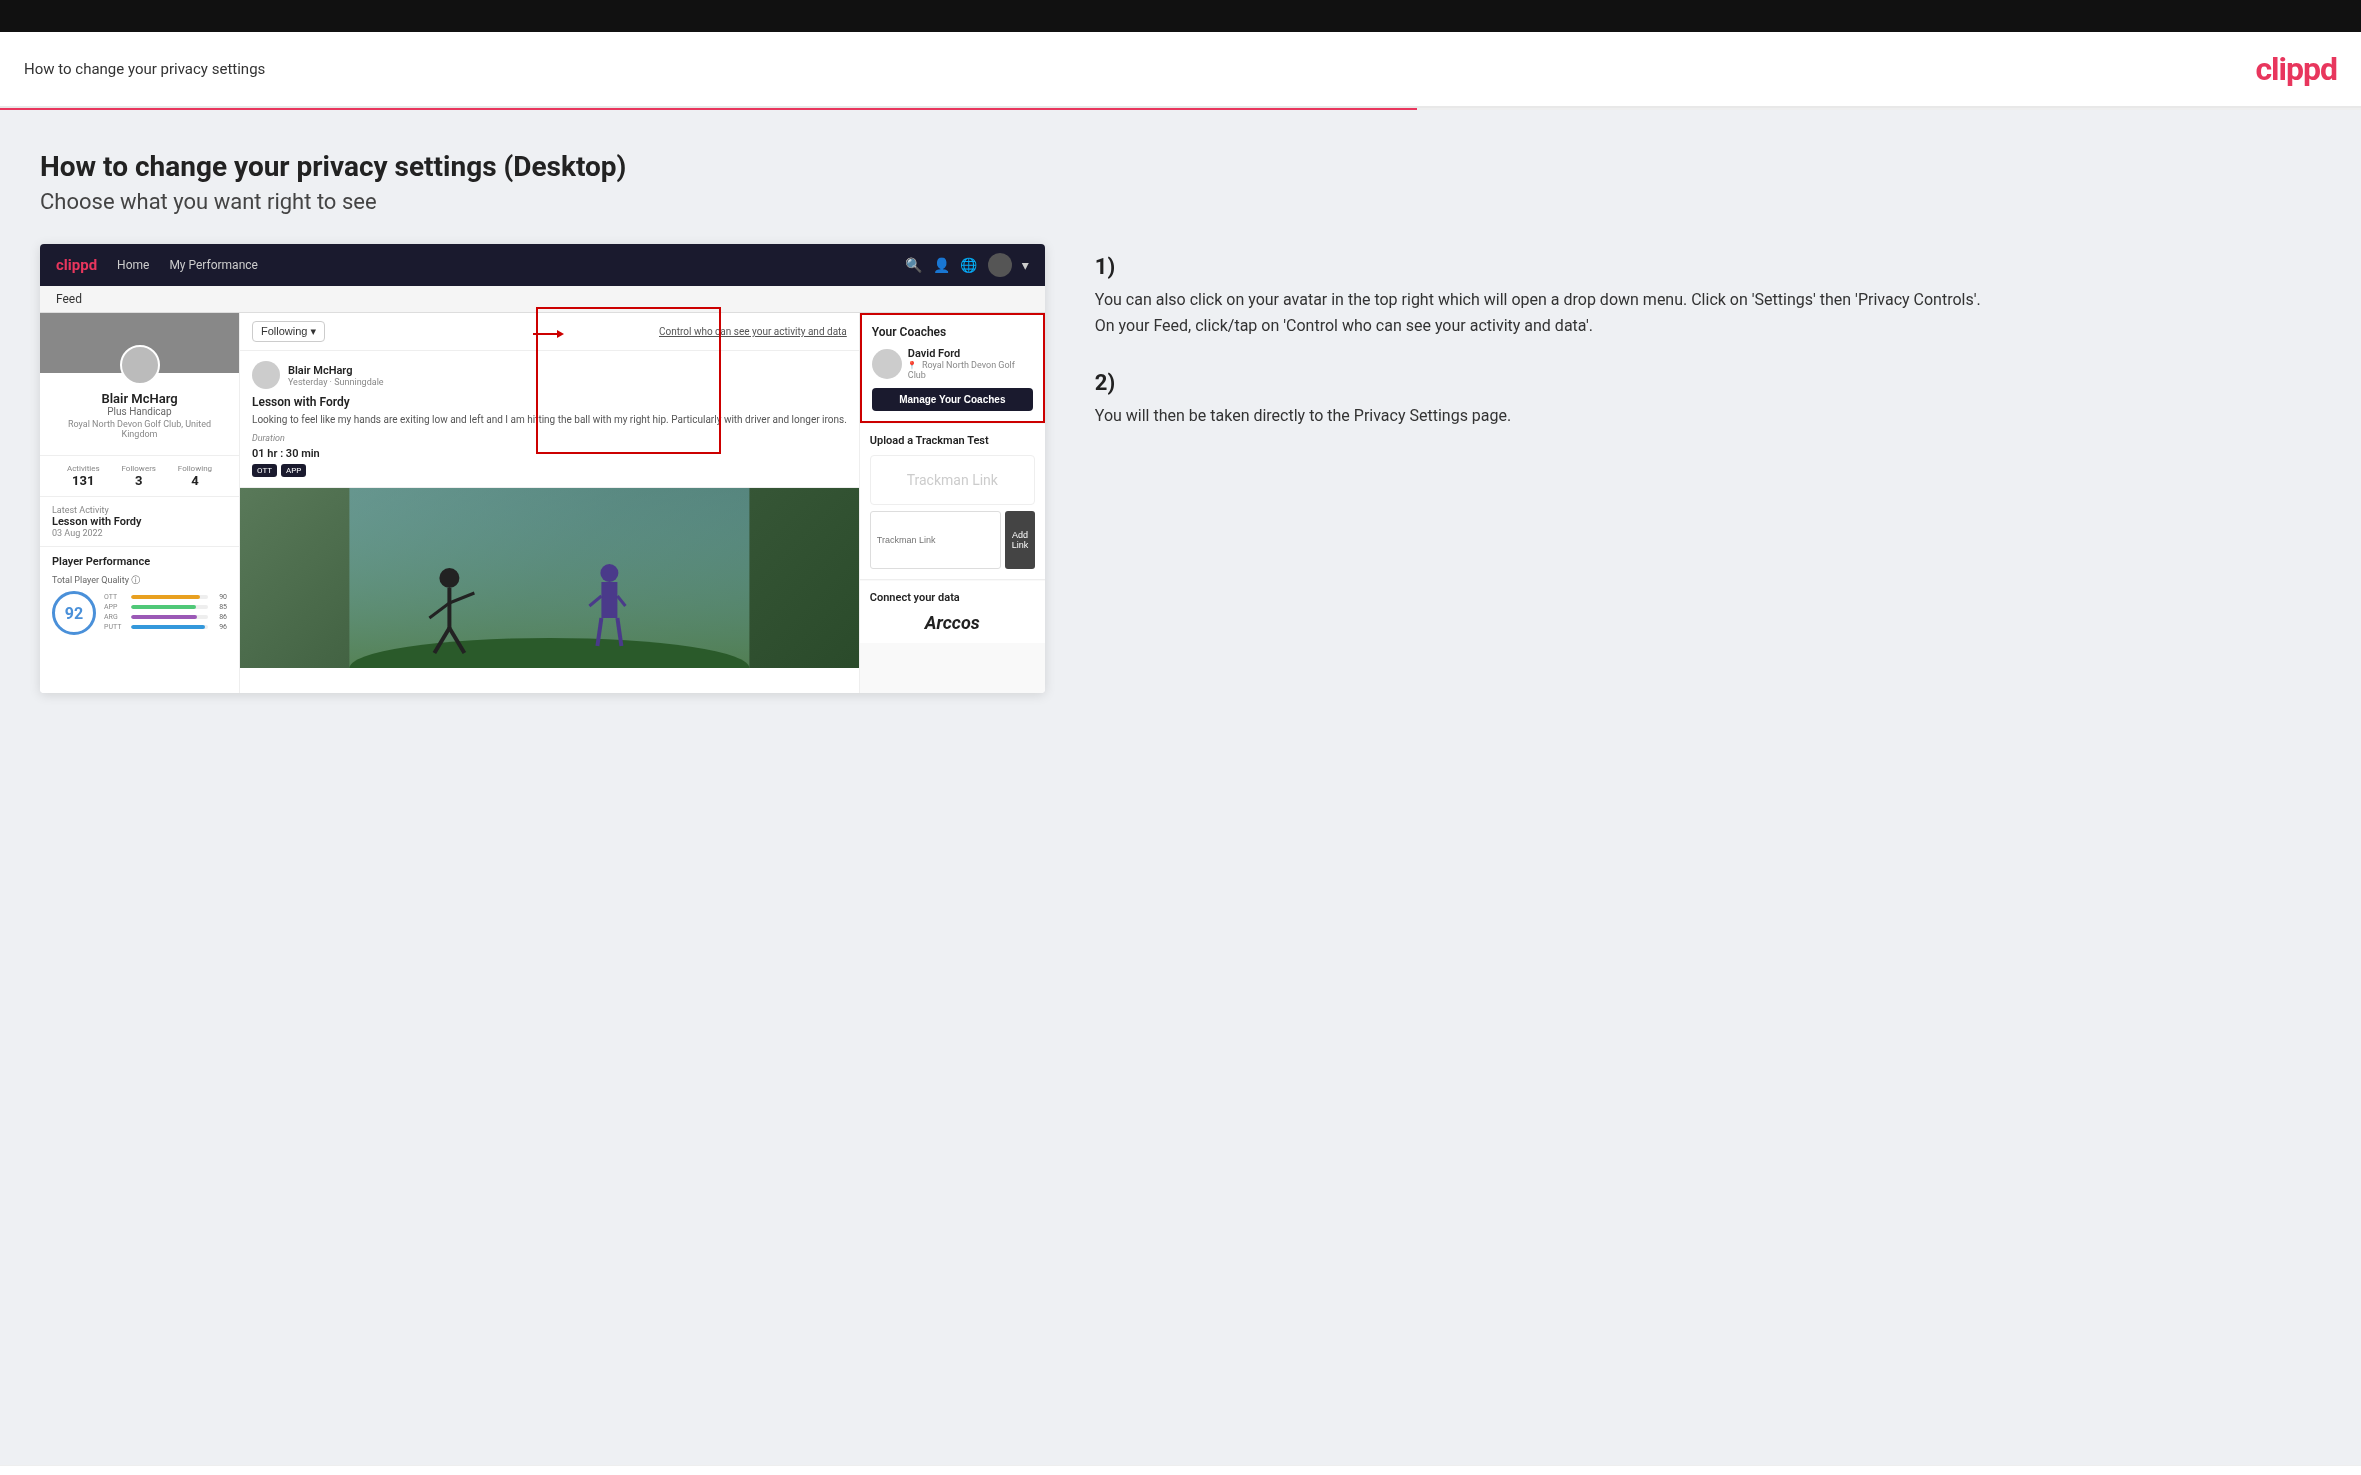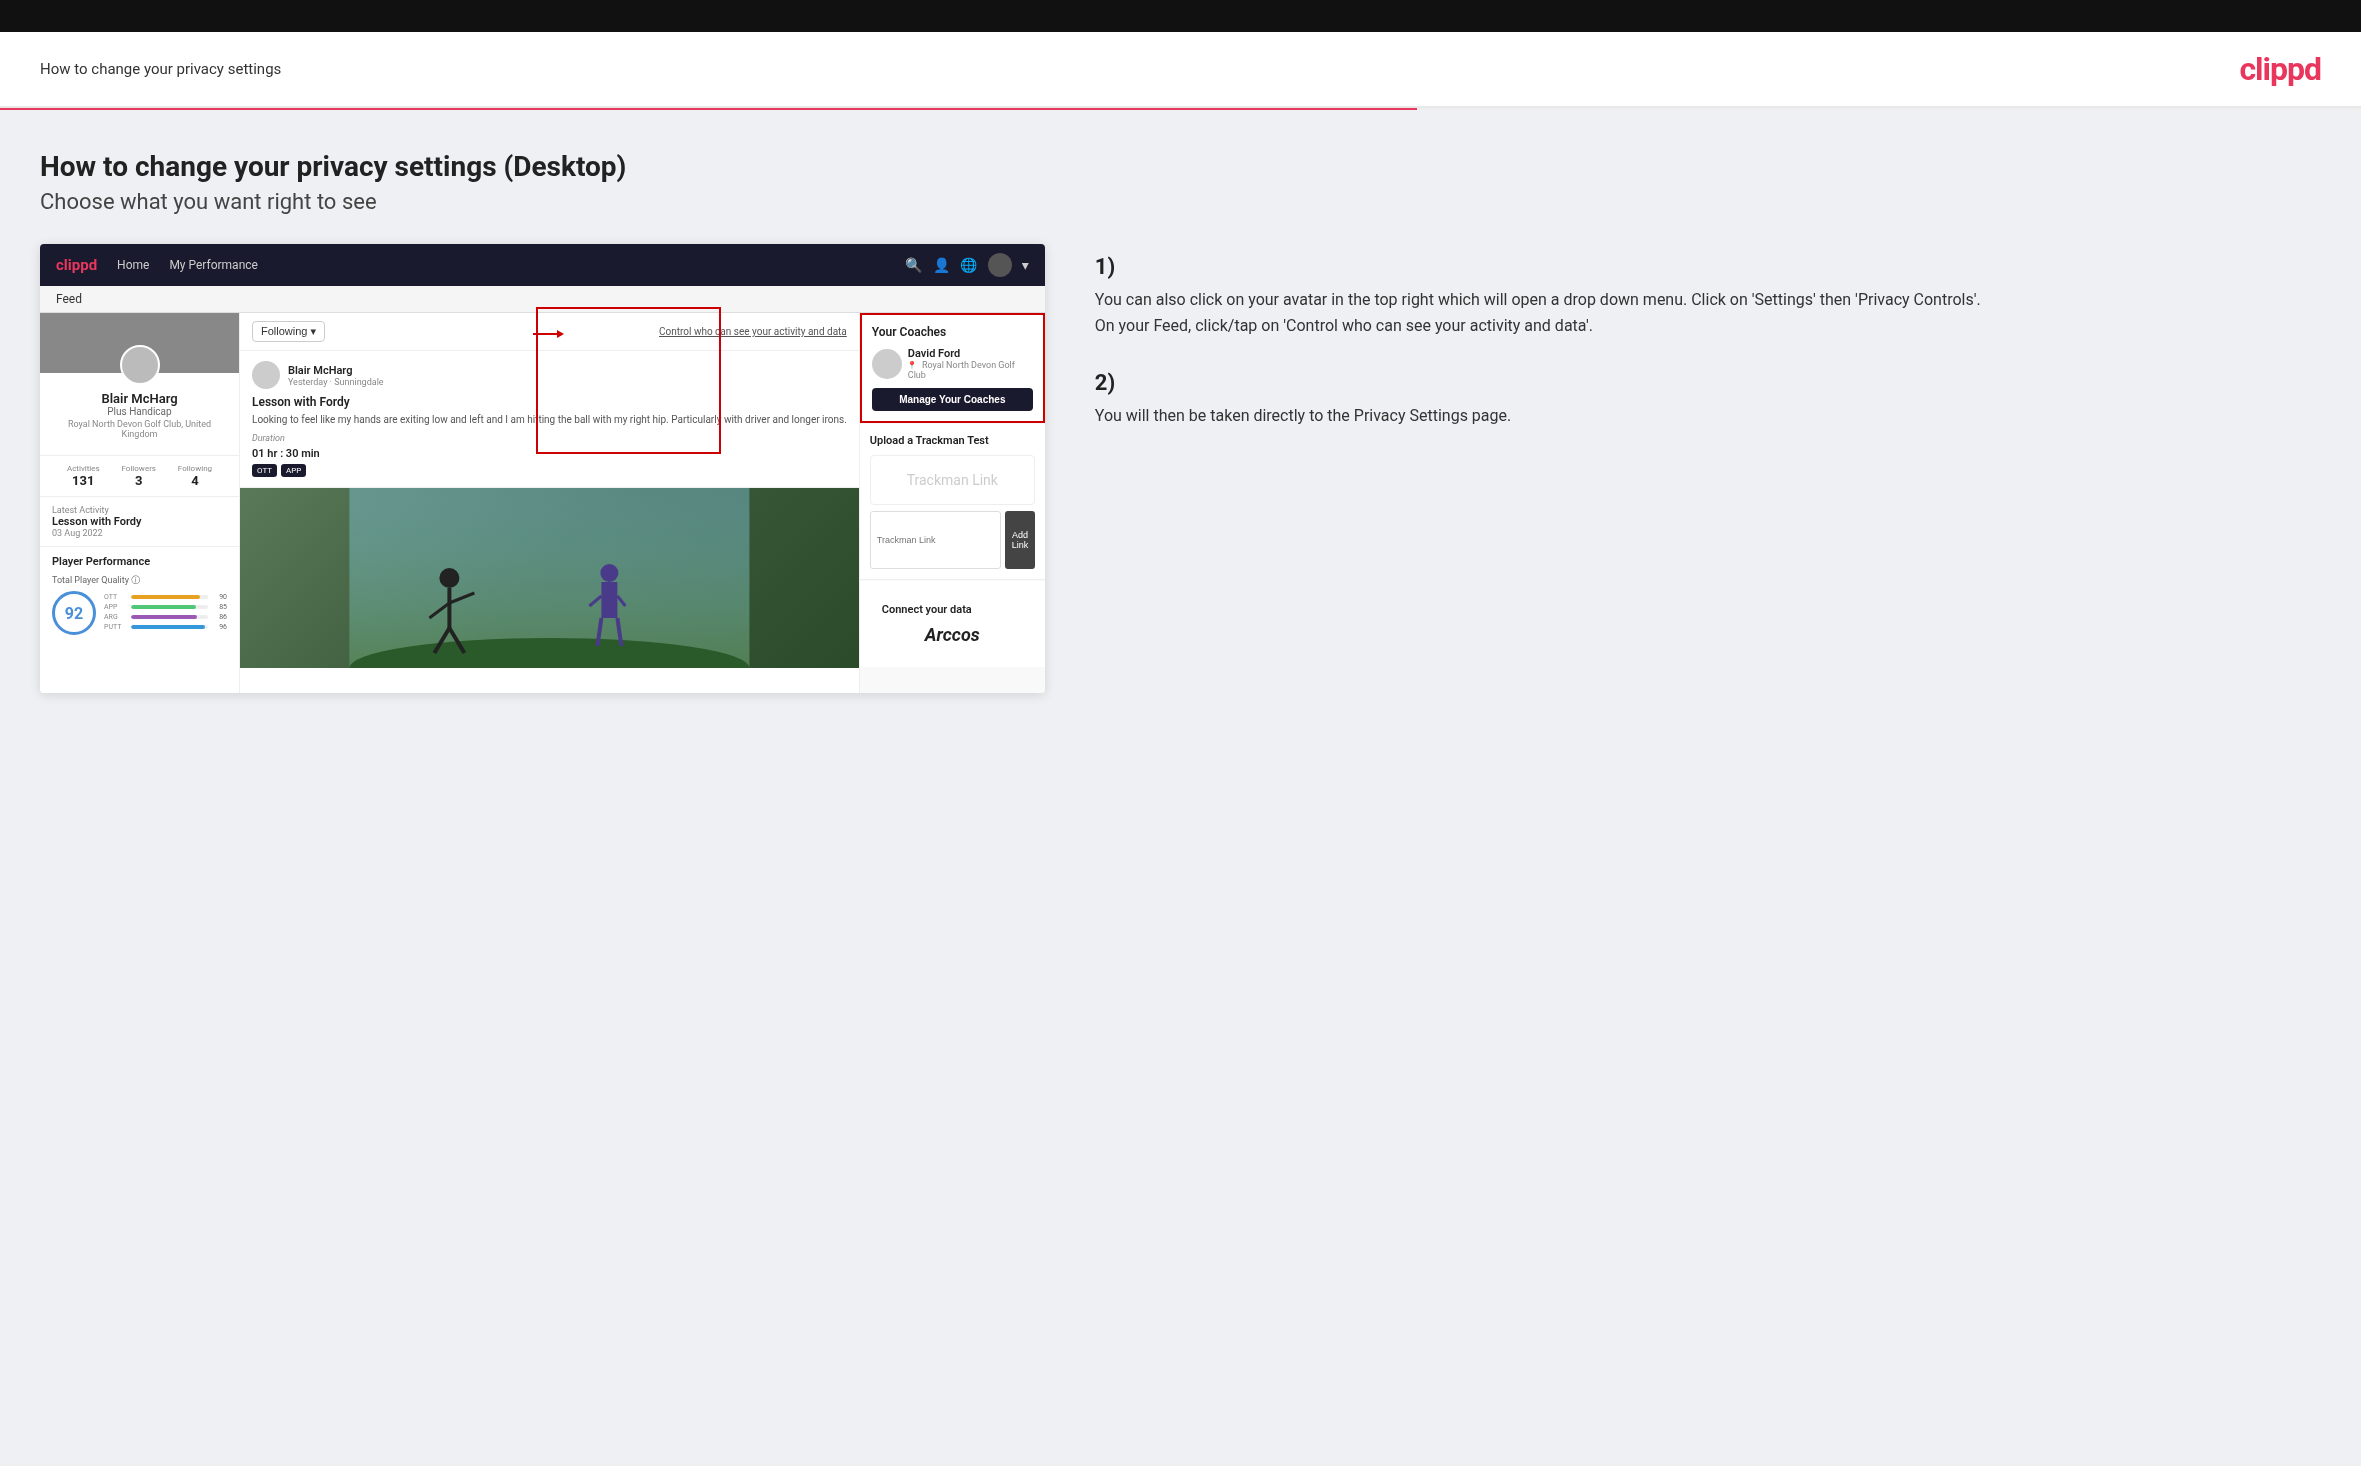--- a/index.html
+++ b/index.html
@@ -11,21 +11,21 @@
     
     .top-bar {
       background: #111;
       height: 32px;
     }
     
     .header {
       display: flex;
       align-items: center;
       justify-content: space-between;
-      padding: 18px 40px;
+      padding: 18px 24px;
       border-bottom: 2px solid #e8e8e8;
     }
     .header-title {
       font-size: 15px;
       color: #333;
     }
     .logo {
       font-size: 32px;
       font-weight: 700;
       color: #e8365d;
@@ -443,21 +443,21 @@
     .add-link-btn {
       background: #444;
       color: #fff;
       border: none;
       border-radius: 3px;
       padding: 19px 7px;
       font-size: 9px;
       cursor: pointer;
     }
     .arccos-section {
-      padding: 22px;
+      padding: 10px;
       background: #fff;
       margin-top: 1px;
     }
     .arccos-title {
       font-size: 11px;
       font-weight: 600;
       color: #222;
       margin-bottom: 8px;
     }
     .arccos-logo {

